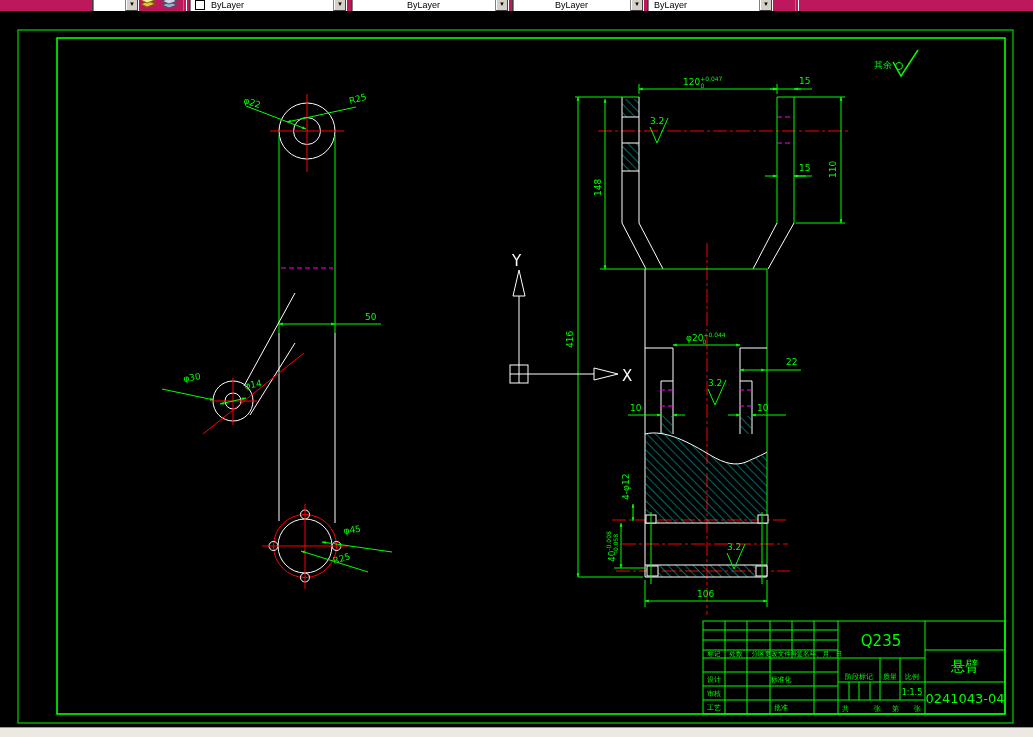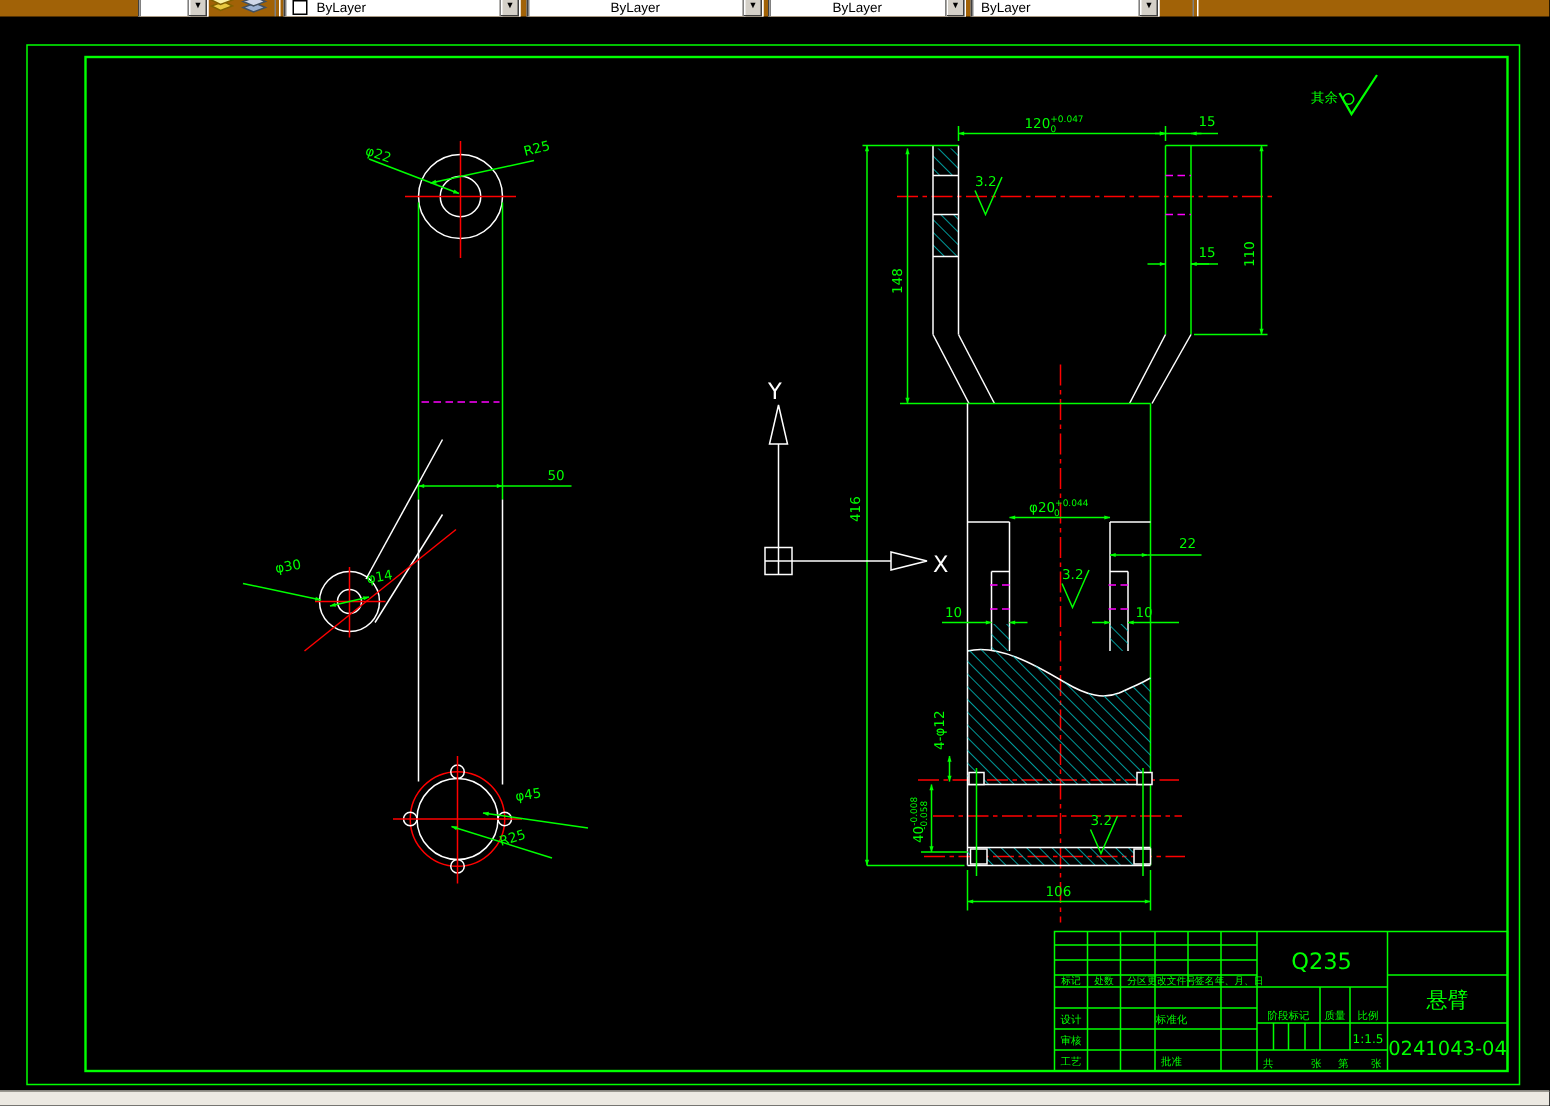--- a/index.html
+++ b/index.html
@@ -1,18 +1,18 @@
 <!DOCTYPE html>
 <html><head>
 <meta charset="utf-8">
 <style>
   html,body{margin:0;padding:0;background:#000;width:1033px;height:737px;overflow:hidden;}
   body{position:relative;font-family:"Liberation Sans", sans-serif;}
   
-  .toolbar{position:absolute;top:0;left:0;width:1033px;height:11px;background:#a16207;overflow:hidden;z-index:3;}
+  .toolbar{position:absolute;top:0;left:0;width:1033px;height:11px;background:#be185d;overflow:hidden;z-index:3;}
   .combo{position:absolute;height:20px;margin-top:-9px;background:#fff;border:1px solid #404040;border-right-color:#fff;border-bottom-color:#fff;box-shadow:inset 1px 1px 0 #808080;display:flex;align-items:center;font-size:9px;color:#000;}
   .combo .ctext{flex:1;padding-left:6px;padding-top:6px;white-space:nowrap;}
   .combo.center .ctext{text-align:center;padding-left:0;}
   .combo-btn{width:13px;height:18px;background:#d4d0c8;border-left:1px solid #808080;box-shadow:inset -1px -1px 0 #404040, inset 1px 1px 0 #fff;display:flex;align-items:flex-end;justify-content:center;font-size:6px;color:#000;padding-bottom:4px;box-sizing:border-box;}
   .swatch{width:8px;height:8px;background:#fff;border:1px solid #000;margin-left:5px;margin-top:5px;flex:none;}
   .tbicon{position:absolute;top:-6px;width:18px;height:17px;}
   .tbsep{position:absolute;top:0;width:2px;height:11px;border-left:1px solid #808080;border-right:1px solid #fff;}
   
   .bottombar{position:absolute;top:727px;left:0;width:1033px;height:10px;background:#ece9e2;border-top:1px solid #9a9890;z-index:3;}
   

